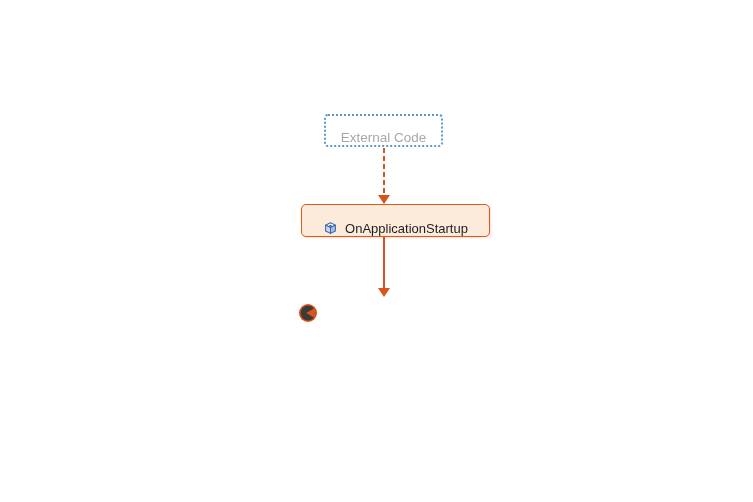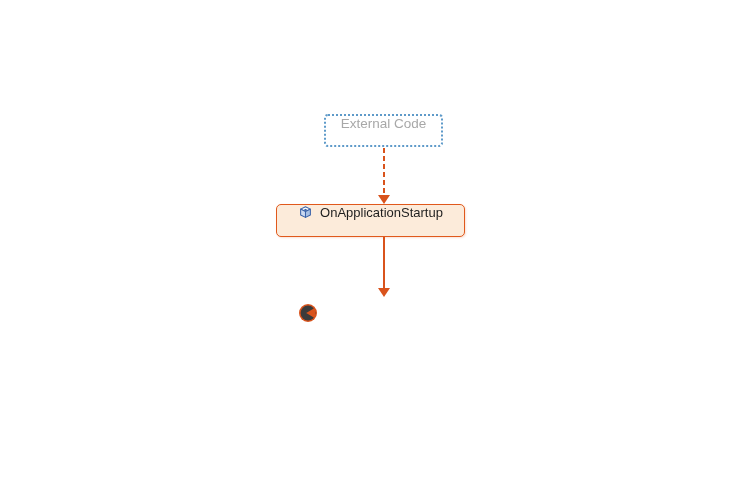--- a/index.html
+++ b/index.html
@@ -18,21 +18,21 @@
   .edges {
     position: absolute;
     left: 0;
     top: 0;
     pointer-events: none;
   }
   .node {
     position: absolute;
     box-sizing: border-box;
     display: flex;
-    align-items: flex-start;
+    align-items: flex-end;
     justify-content: center;
     gap: 7px;
     border-radius: 5px;
     white-space: nowrap;
     cursor: default;
   }
   .node-external {
     left: 324px;
     top: 114px;
     width: 119px;
@@ -44,21 +44,21 @@
     font-size: 13.5px;
   }
   .node-solid {
     background: #FCEBDA;
     border: 1.6px solid #E0591C;
     color: #1E1E1E;
     font-size: 13px;
     box-shadow: 1px 1px 2px rgba(224, 89, 28, 0.18);
   }
   .node-onapp {
-    left: 276px;
+    left: 301px;
     top: 204px;
     width: 189px;
     height: 33px;
   }
   .node-mainwindow {
     left: 315px;
     top: 297px;
     width: 136px;
     height: 33px;
   }

